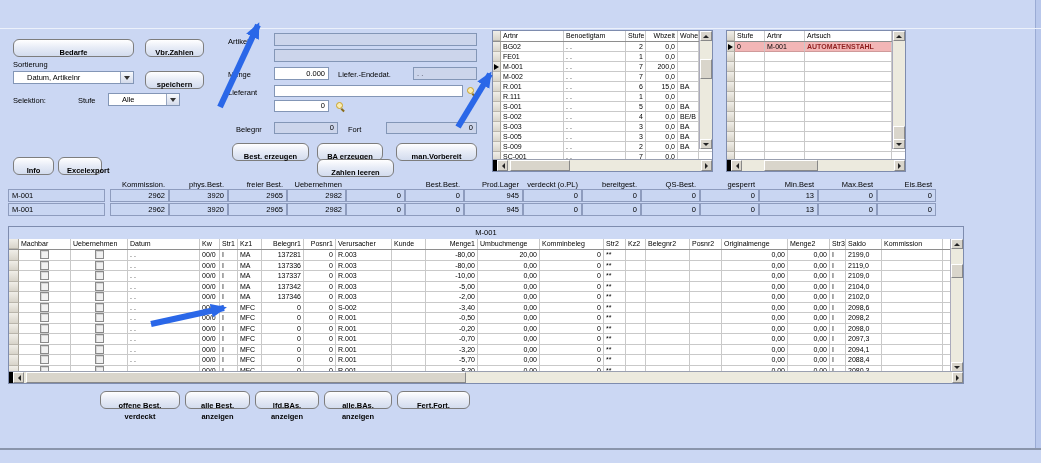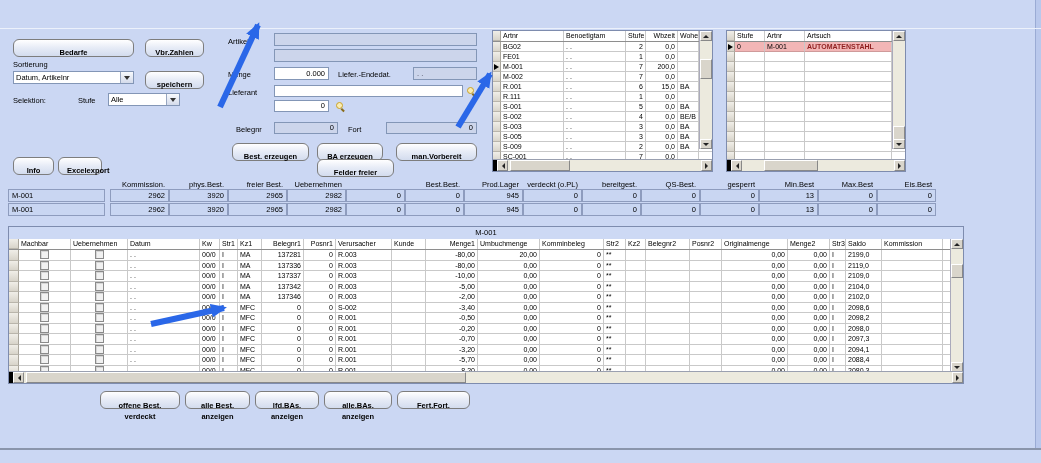--- a/index.html
+++ b/index.html
@@ -22,21 +22,21 @@
   
   .lbl{position:absolute;white-space:nowrap;}
   .btn{position:absolute;box-sizing:border-box;background:linear-gradient(#ffffff,#e6ebf6 50%,#d3dcee);
     border:1px solid #7d7d7d;border-radius:6px;font-size:7.5px;font-weight:bold;color:#000;
     text-align:center;padding:8px;font-family:"Liberation Sans",sans-serif;}
   .fld{position:absolute;box-sizing:border-box;background:#fff;border:1px solid #8396b6;
     font-size:7.5px;padding:0 3px;white-space:nowrap;overflow:hidden;}
   .fld.ro{background:#ccd5eb;}
   .fld.num{text-align:right;}
   .combo{position:absolute;box-sizing:border-box;background:#fff;border:1px solid #8396b6;}
-  .combo .txt{position:absolute;left:2px;top:1px;white-space:nowrap;}
+  .combo .txt{position:absolute;left:13px;top:1px;white-space:nowrap;}
   .combo .dd{position:absolute;right:0;top:0;bottom:0;width:12px;
     background:linear-gradient(#f8fafd,#d4dbeb);border-left:1px solid #98a6c0;}
   .combo .dd::after{content:'';position:absolute;left:3px;top:4px;border:3px solid transparent;border-top:4px solid #333;}
   .mag{position:absolute;width:9px;height:9px;}
   .mag::before{content:'';position:absolute;left:0;top:0;width:5px;height:5px;border:1.5px solid #c9a227;
     border-radius:50%;background:#f9ecb4;}
   .mag::after{content:'';position:absolute;left:6px;top:6px;width:3.5px;height:2px;background:#8a6d1a;
     transform:rotate(45deg);transform-origin:0 0;}
   
   .grid{position:absolute;box-sizing:border-box;background:#fff;border:1px solid #7e8cae;}
@@ -121,21 +121,21 @@
   <span class="mag" style="left:467px;top:87px;"></span>
   <div class="fld num" style="left:274px;top:100px;width:55px;height:12px;line-height:10px;">0</div>
   <span class="mag" style="left:336px;top:102px;"></span>
   <div class="lbl" style="left:236px;top:125px;">Belegnr</div>
   <div class="fld ro num" style="left:274px;top:122px;width:64px;height:12px;line-height:10px;">0</div>
   <div class="lbl" style="left:348px;top:125px;">Fort</div>
   <div class="fld ro num" style="left:386px;top:122px;width:91px;height:12px;line-height:10px;">0</div>
   <button class="btn" style="left:232px;top:143px;width:77px;height:13px;">Best. erzeugen</button>
   <button class="btn" style="left:317px;top:143px;width:66px;height:13px;">BA erzeugen</button>
   <button class="btn" style="left:396px;top:143px;width:81px;height:13px;">man.Vorbereit</button>
-  <button class="btn" style="left:317px;top:159px;width:77px;height:12px;">Felder freier</button>
+  <button class="btn" style="left:317px;top:159px;width:77px;height:12px;">Zahlen leeren</button>
 
   <div class="grid" id="t1" style="left:492px;top:30px;width:221px;height:142px;">
       <div class="g-clip">
         <div class="g-head">
           <div class="g-rowhdr" style="width: 8px;"></div>
           <div class="g-cell" style="width: 63px;">Artnr</div>
           <div class="g-cell" style="width: 62px;">Benoetigtam</div>
           <div class="g-cell" style="width: 20px; text-align: right;">Stufe</div>
           <div class="g-cell" style="width: 32px; text-align: right;">Wbzeit</div>
           <div class="g-cell" style="width: 21px;">Wohe</div>

